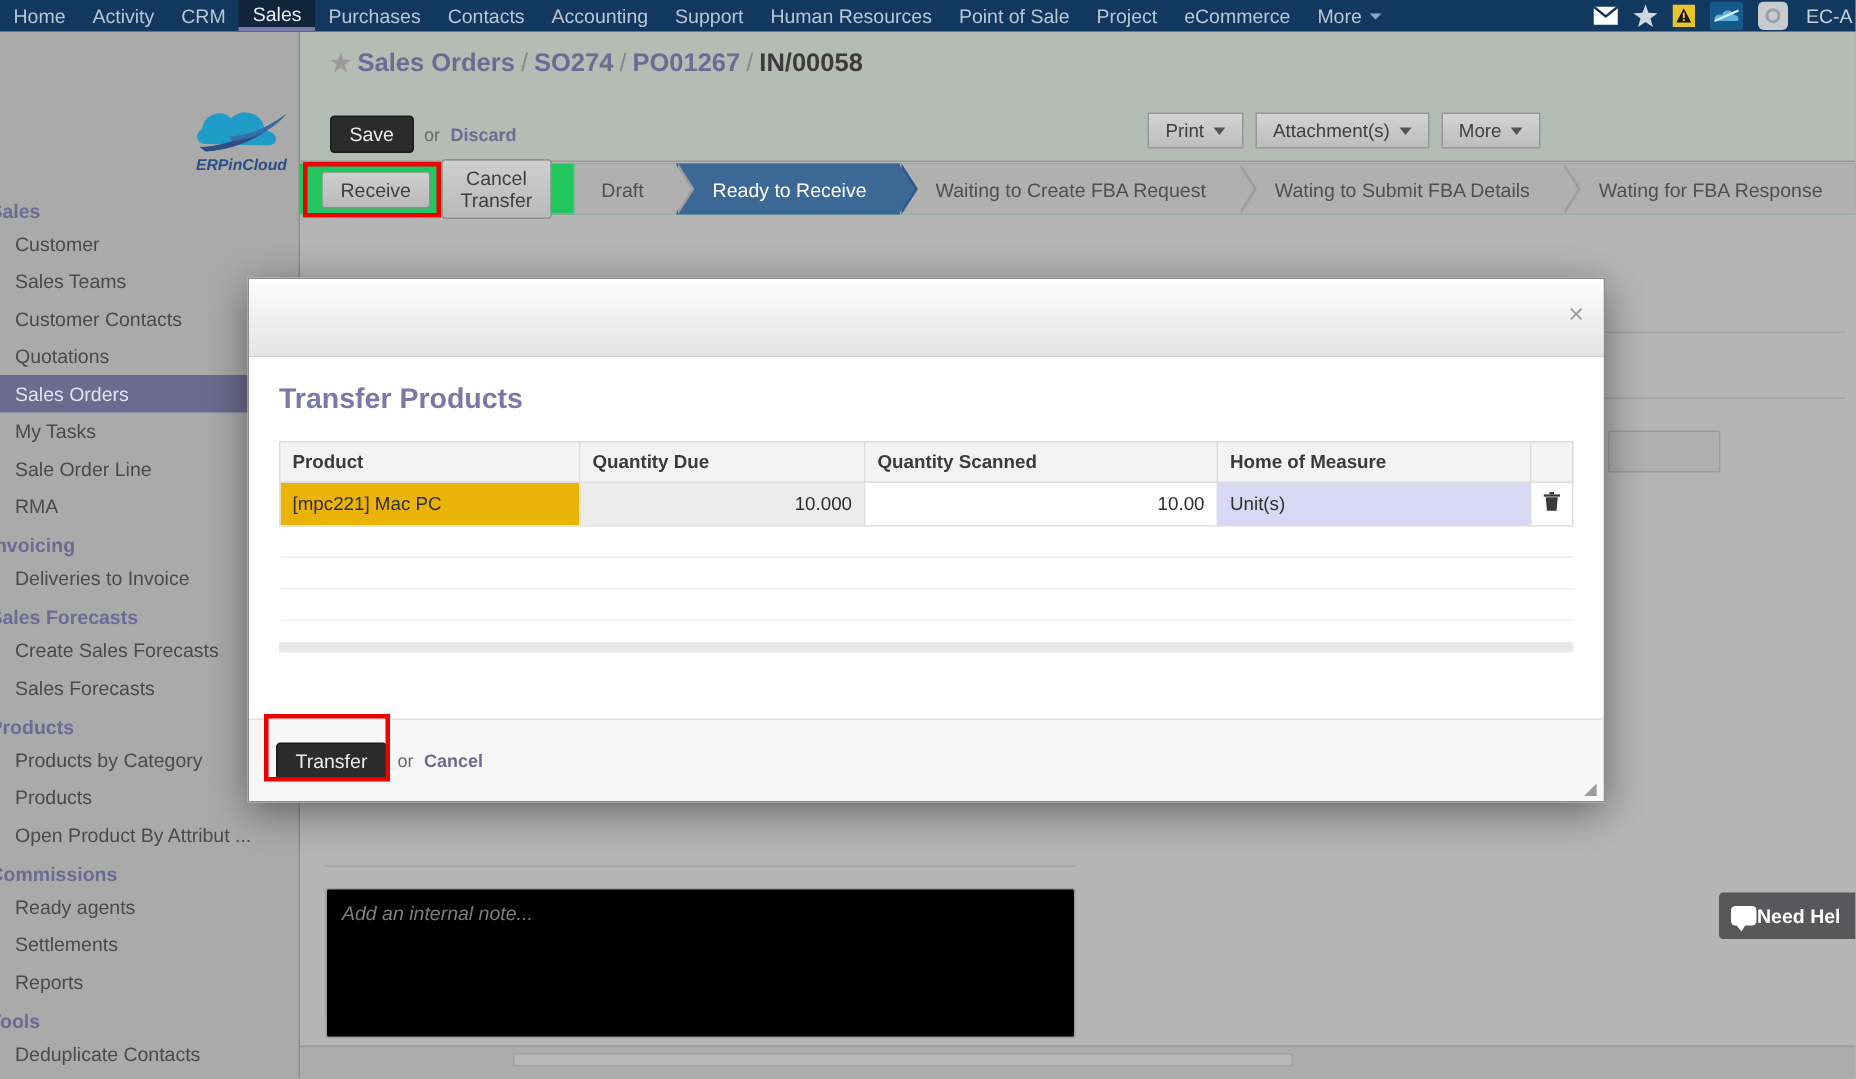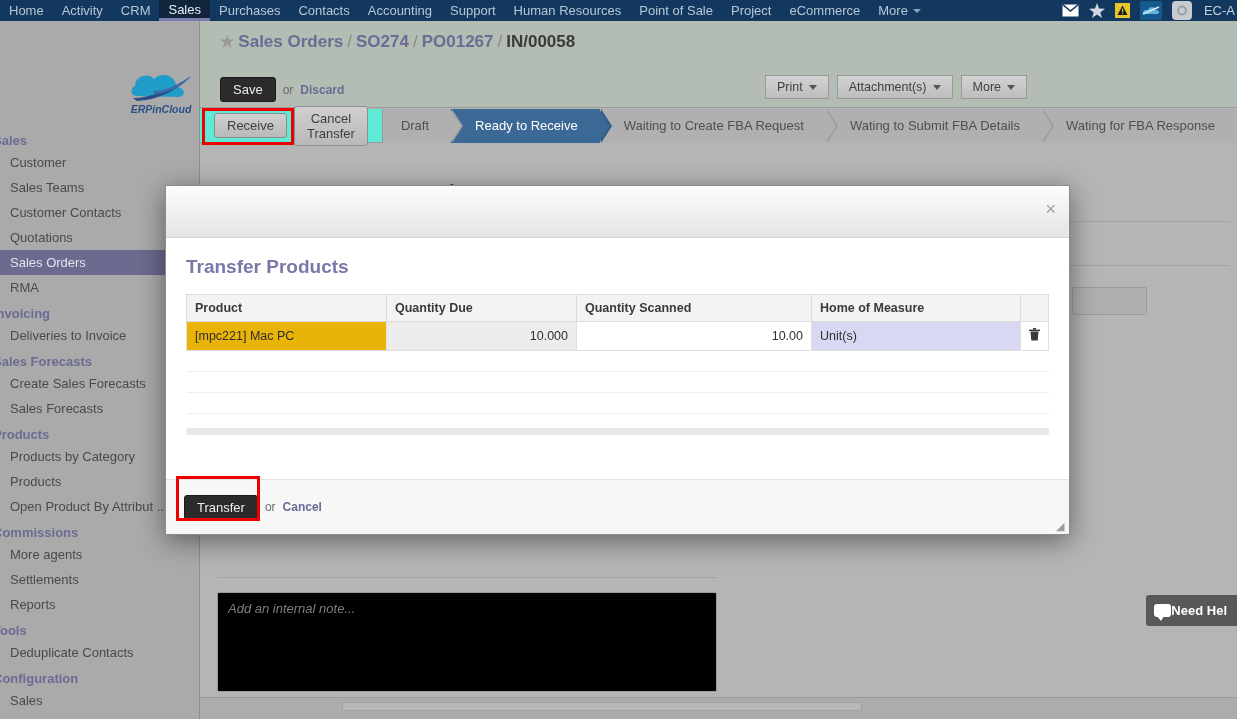--- a/index.html
+++ b/index.html
@@ -150,23 +150,23 @@
     width:0;height:0;
     border-left:4px solid transparent;
     border-right:4px solid transparent;
     border-top:5px solid #555;
   }
 
   
   #statusrow {
     position: absolute; top: 88px; left: 0;
     width: 1037px; height: 34px;
-    background: #5eead4;
+    background: #22c55e;
     border-bottom: 1px solid #9a9a9a;
-    display: flex; align-items: center;
+    display: flex; align-items: flex-start;
   }
   #actionbtns {
     display: flex; align-items: center; gap: 7px;
     padding-left: 14px;
     height: 34px;
   }
   .btn-action {
     background: linear-gradient(#cfcfcf,#b9b9b9);
     border: 1px solid #8e8e8e;
     border-radius: 3px;
@@ -480,36 +480,38 @@
       <text x="38" y="51" font-family="Liberation Sans, sans-serif" font-size="10.5" font-weight="bold" font-style="italic" fill="#2a4f86" text-anchor="middle">ERPinCloud</text>
     </svg>
   </div>
 
   <div class="side-group">Sales</div>
   <div class="side-item">Customer</div>
   <div class="side-item">Sales Teams</div>
   <div class="side-item">Customer Contacts</div>
   <div class="side-item">Quotations</div>
   <div class="side-item active">Sales Orders</div>
+  <div class="side-item">My Tasks</div>
+  <div class="side-item">Sale Order Line</div>
   <div class="side-item">RMA</div>
 
   <div class="side-group">Invoicing</div>
   <div class="side-item">Deliveries to Invoice</div>
 
   <div class="side-group">Sales Forecasts</div>
   <div class="side-item">Create Sales Forecasts</div>
   <div class="side-item">Sales Forecasts</div>
 
   <div class="side-group">Products</div>
   <div class="side-item">Products by Category</div>
   <div class="side-item">Products</div>
   <div class="side-item">Open Product By Attribut ...</div>
 
   <div class="side-group">Commissions</div>
-  <div class="side-item">More agents</div>
+  <div class="side-item">Ready agents</div>
   <div class="side-item">Settlements</div>
   <div class="side-item">Reports</div>
 
   <div class="side-group">Tools</div>
   <div class="side-item">Deduplicate Contacts</div>
 
   <div class="side-group">Configuration</div>
   <div class="side-item">Sales</div>
 </div>
 

